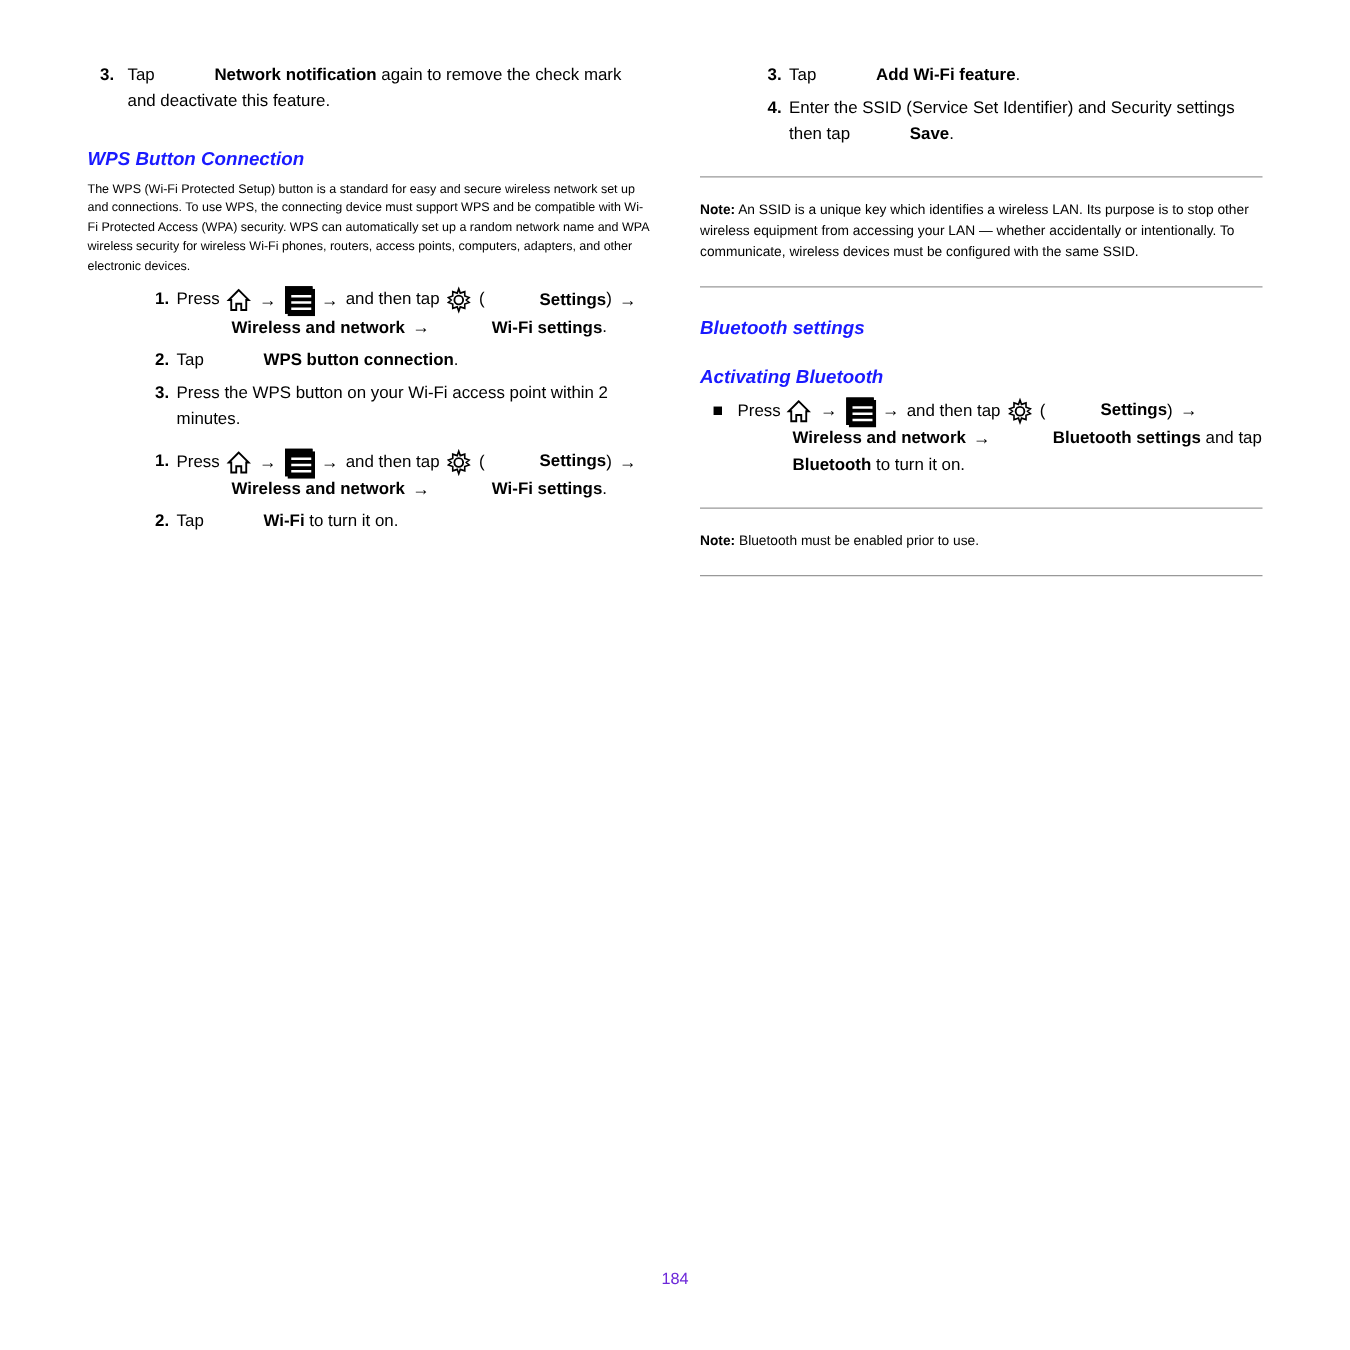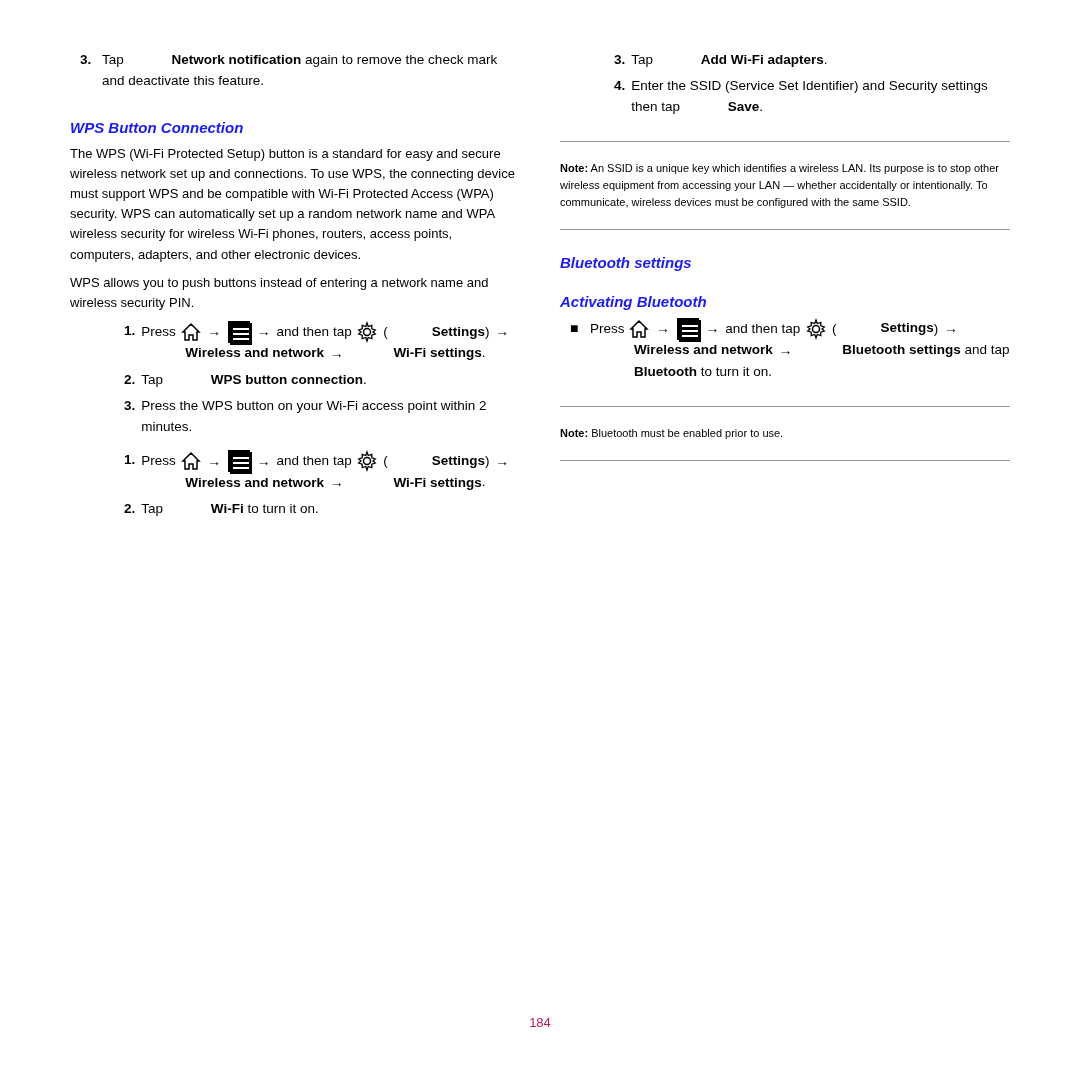--- a/index.html
+++ b/index.html
@@ -39,21 +39,21 @@
     }
     .section-title {
       font-style: italic;
       font-weight: bold;
       font-size: 15px;
       color: #1a1aff;
       margin-bottom: 8px;
       margin-top: 14px;
     }
     p {
-      font-size: 13px;
+      font-size: 10px;
       line-height: 1.55;
       margin-bottom: 8px;
     }
     .numbered-list {
       margin-left: 10px;
       margin-bottom: 8px;
     }
     .numbered-list li {
       font-size: 13.5px;
       line-height: 1.55;
@@ -147,21 +147,21 @@
       display: inline-block;
       vertical-align: middle;
       margin: 0 2px;
       font-size: 14px;
       font-weight: bold;
     }
     .page-number {
       text-align: center;
       font-size: 13px;
       margin-top: 10px;
-      color: #be185d;
+      color: #6d28d9;
     }
   </style>
 </head>
 <body>
 
 <div class="page">
   <div class="two-col">
 
     <div class="col-left">
 
@@ -169,21 +169,20 @@
         <li>
           <span class="num">3.</span>
           <span class="content">Tap <strong>Network notification</strong> again to remove the check mark and deactivate this feature.</span>
         </li>
       </ol>
 
       <div class="section-title">WPS Button Connection</div>
 
       <p>The WPS (Wi-Fi Protected Setup) button is a standard for easy and secure wireless network set up and connections. To use WPS, the connecting device must support WPS and be compatible with Wi-Fi Protected Access (WPA) security. WPS can automatically set up a random network name and WPA wireless security for wireless Wi-Fi phones, routers, access points, computers, adapters, and other electronic devices.</p>
 
-      <p>WPS allows you to push buttons instead of entering a network name and wireless security PIN.</p>
 
       <ol class="numbered-list">
         <li>
           <span class="num"><strong>1.</strong></span>
           <span class="content">
             Press
             
             <span class="icon-home">
               <svg viewBox="0 0 20 20" xmlns="http://www.w3.org/2000/svg">
                 <polygon points="10,2 2,10 4,10 4,18 8,18 8,13 12,13 12,18 16,18 16,10 18,10" fill="none" stroke="#000" stroke-width="1.5"></polygon>
@@ -258,21 +257,21 @@
         </li>
       </ol>
 
     </div>
 
     <div class="col-right">
 
       <ol class="numbered-list">
         <li>
           <span class="num"><strong>3.</strong></span>
-          <span class="content">Tap <strong>Add Wi-Fi adapters</strong>.</span>
+          <span class="content">Tap <strong>Add Wi-Fi feature</strong>.</span>
         </li>
         <li>
           <span class="num"><strong>4.</strong></span>
           <span class="content">Enter the SSID (Service Set Identifier) and Security settings then tap <strong>Save</strong>.</span>
         </li>
       </ol>
 
       <hr class="divider">
 
       <div class="note-block">

